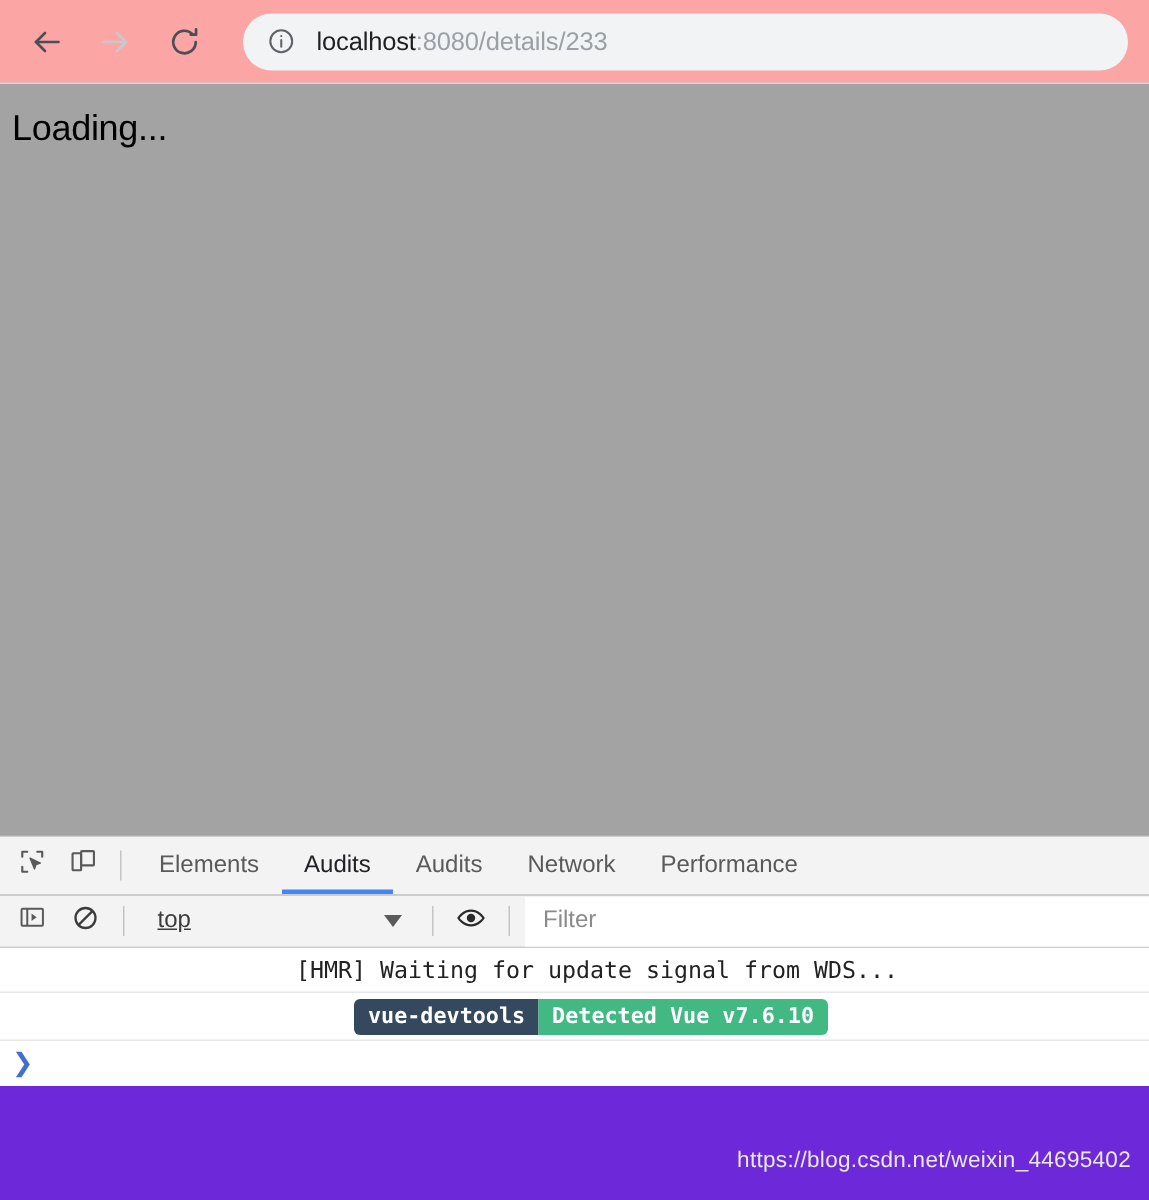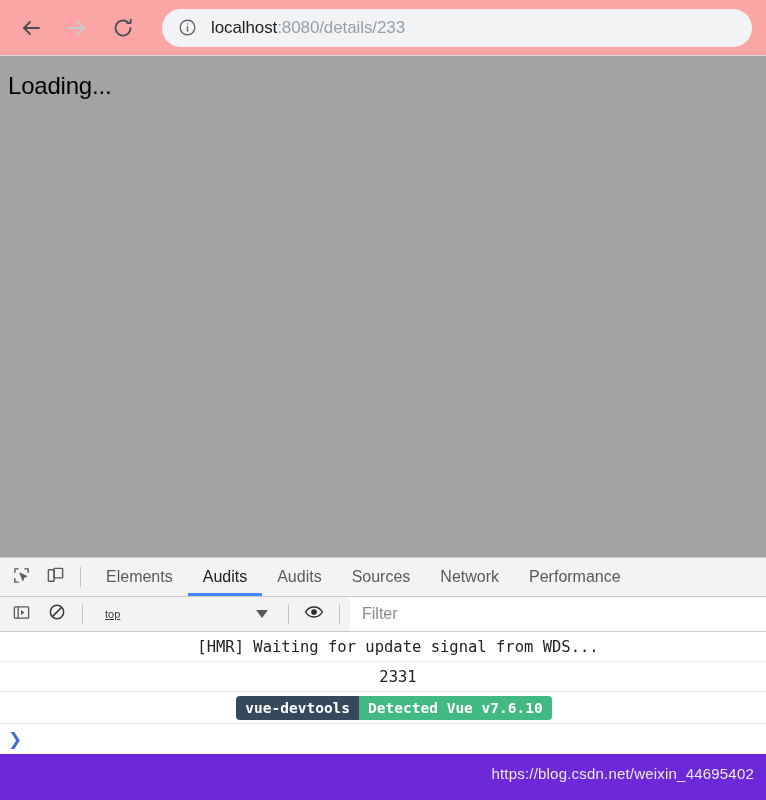--- a/index.html
+++ b/index.html
@@ -159,21 +159,21 @@
     display: flex;
     align-items: center;
     justify-content: space-between;
     padding: 0 10px 0 12px;
     box-sizing: border-box;
     cursor: pointer;
     flex: 0 0 auto;
   }
   #context-label {
     font-family: "Liberation Sans", sans-serif;
-    font-size: 11px;
+    font-size: 16px;
     color: #3c3c3c;
     text-decoration: underline;
   }
   #context-caret {
     width: 0; height: 0;
     border-left: 6px solid transparent;
     border-right: 6px solid transparent;
     border-top: 8px solid #5a5a5a;
   }
   #filter-input {
@@ -335,21 +335,20 @@
           <rect x="8.5" y="2.5" width="9" height="10" rx="0.6"></rect>
         </svg>
       </span>
     </div>
 
     <div class="dt-sep"></div>
 
     <div class="dt-tab">Elements</div>
     <div class="dt-tab active">Audits</div>
     <div class="dt-tab">Audits</div>
-    <div class="dt-tab">Sources</div>
     <div class="dt-tab">Network</div>
     <div class="dt-tab">Performance</div>
 
   </div>
 
   <div id="console-toolbar">
 
     <div class="dt-icon-btn" id="sidebar-toggle-btn">
       <span>
         <svg width="19" height="19" viewBox="0 0 20 20" fill="none" stroke="#5a5a5a" stroke-width="1.4">
@@ -394,23 +393,20 @@
     </div>
 
   </div>
 
   <div id="console-messages">
 
     <div class="console-row">
       <span class="console-text">[HMR] Waiting for update signal from WDS...</span>
     </div>
 
-    <div class="console-row">
-      <span class="console-text">2331</span>
-    </div>
 
     <div class="console-row" id="badge-row">
       <span id="vue-badge">
         <span id="vue-badge-left">vue-devtools</span>
         <span id="vue-badge-right">Detected Vue v7.6.10</span>
       </span>
     </div>
 
     <div id="console-prompt-row">
       <span id="prompt-chevron">❯</span>

